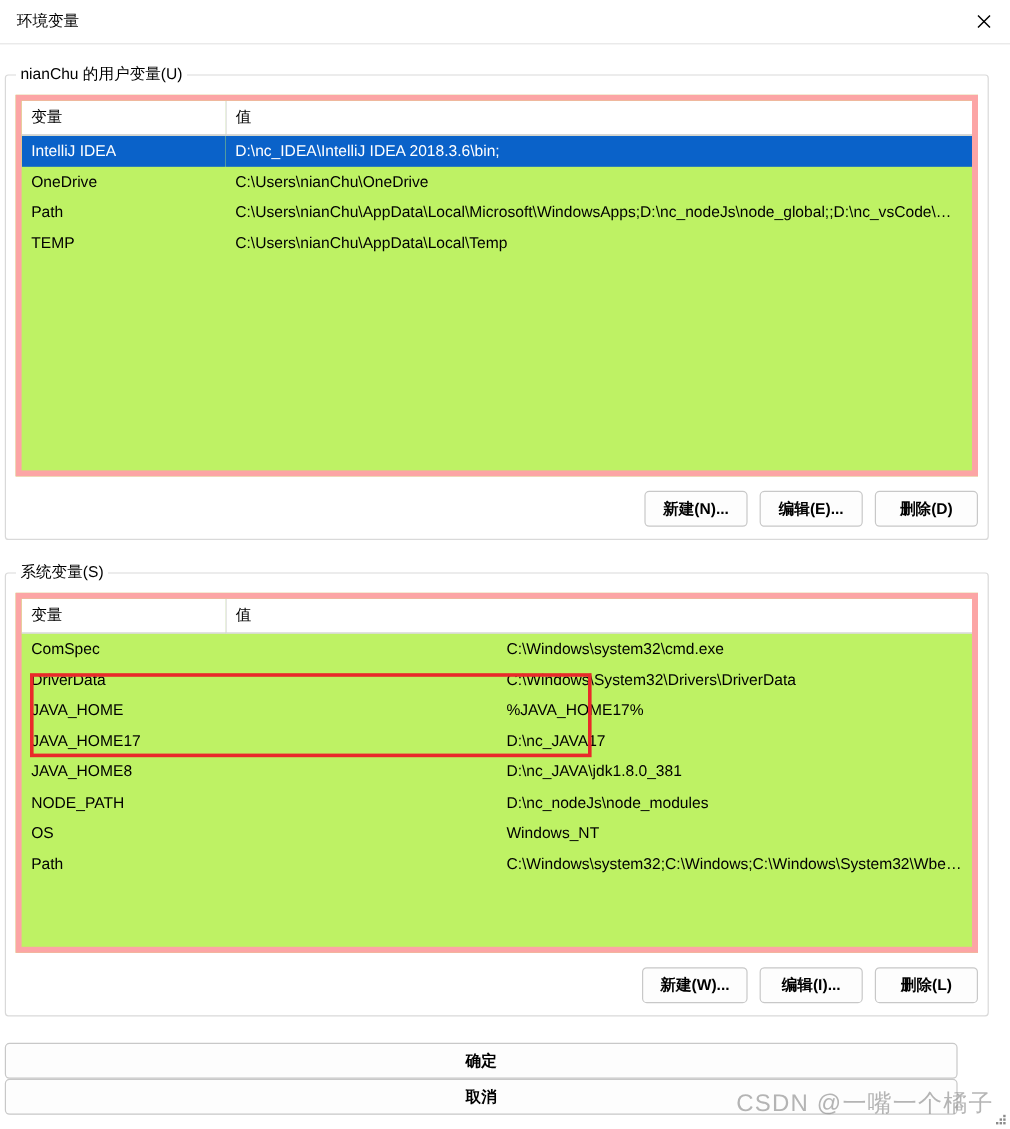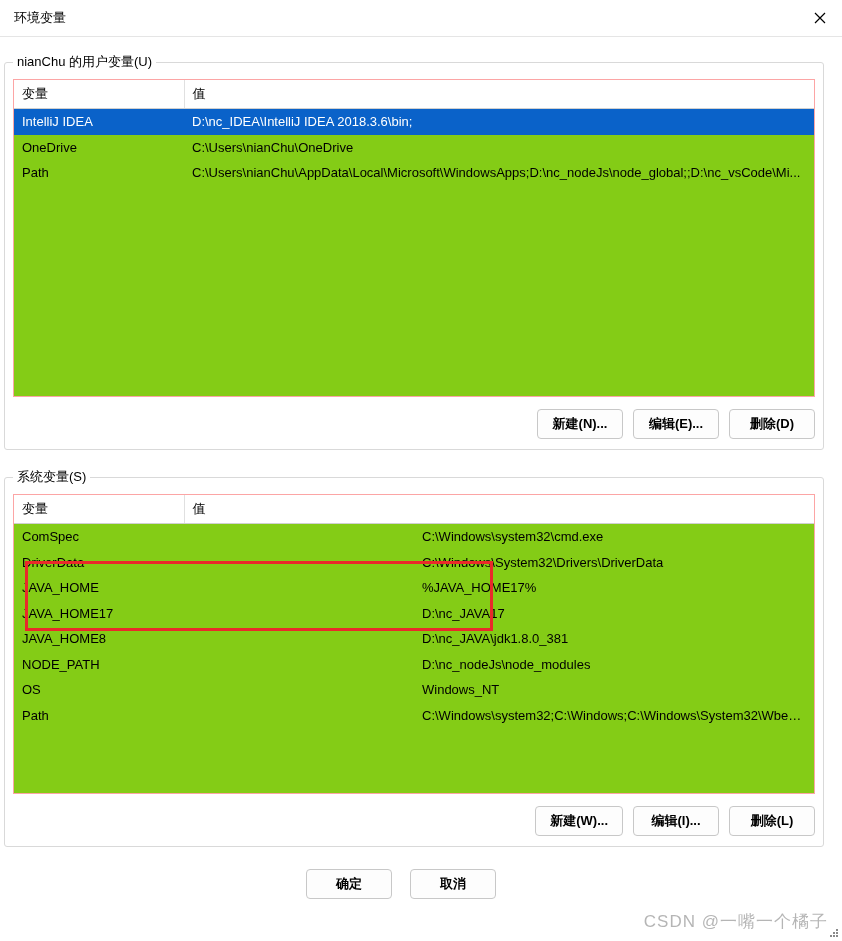--- a/index.html
+++ b/index.html
@@ -39,24 +39,24 @@
     border: 1px solid #d9d9d9;
     border-radius: 3px;
     padding: 8px 8px 10px 8px;
     margin: 0 0 18px 0;
   }
   fieldset.group > legend {
     padding: 0 4px;
     font-size: 13px;
   }
   .table-wrap {
-    border: 1px solid #fca5a5;
+    border: 5px solid #fca5a5;
     height: 318px;
     overflow: hidden;
-    background: #84cc16;
+    background: #bef264;
     position: relative;
   }
   .table-wrap.sys { height: 300px; }
   table.vars {
     width: 100%;
     border-collapse: collapse;
     table-layout: fixed;
   }
   table.vars th {
     text-align: left;
@@ -102,38 +102,39 @@
     background: #fdfdfd;
     border: 1px solid #c8c8c8;
     border-radius: 4px;
     font-size: 13px;
     font-family: inherit;
     cursor: pointer;
     font-weight: bold;
   }
   .dialog-btns {
     display: flex;
-    justify-content: center;
-    gap: 18px;
+    justify-content: flex-start;
+    gap: 0;
     padding: 4px 26px 0 0;
+    flex-direction: column;
   }
   .highlight-box {
     position: absolute;
     border: 3px solid #e92a2a;
     pointer-events: none;
     left: 25px;
     top: 561px;
     width: 468px;
     height: 70px;
   }
   .watermark {
     position: absolute;
     right: 14px;
     bottom: 8px;
-    font-size: 17px;
+    font-size: 20px;
     color: rgba(120,120,120,0.55);
     letter-spacing: 1px;
     pointer-events: none;
   }
   .resize-grip {
     position: absolute;
     right: 2px;
     bottom: 2px;
     width: 14px;
     height: 14px;
@@ -170,20 +171,24 @@
               <td>D:\nc_IDEA\IntelliJ IDEA 2018.3.6\bin;</td>
             </tr>
             <tr class="row">
               <td>OneDrive</td>
               <td>C:\Users\nianChu\OneDrive</td>
             </tr>
             <tr class="row">
               <td>Path</td>
               <td>C:\Users\nianChu\AppData\Local\Microsoft\WindowsApps;D:\nc_nodeJs\node_global;;D:\nc_vsCode\Mi...</td>
             </tr>
+            <tr class="row">
+              <td>TEMP</td>
+              <td>C:\Users\nianChu\AppData\Local\Temp</td>
+            </tr>
           </tbody>
       </table>
     </div>
     <div class="btn-row">
       <button class="win">新建(N)...</button>
       <button class="win">编辑(E)...</button>
       <button class="win">删除(D)</button>
     </div>
   </fieldset>
 

